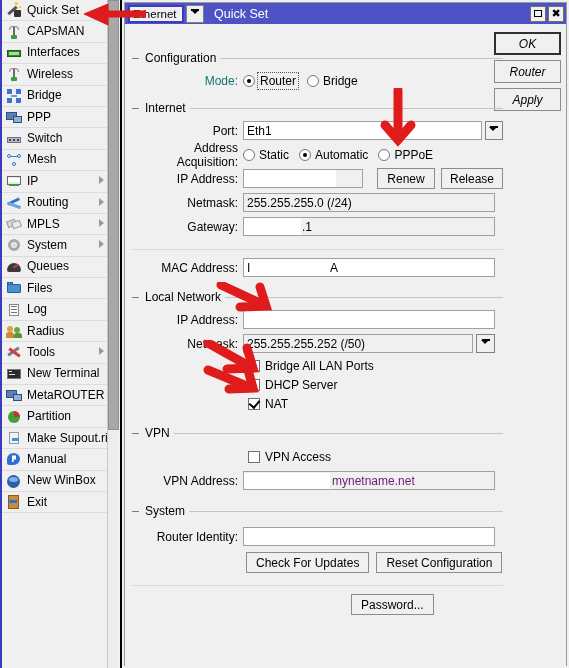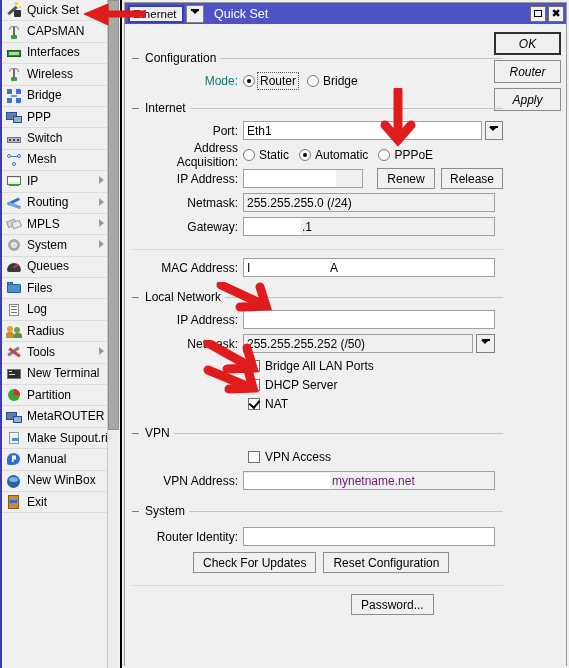--- a/index.html
+++ b/index.html
@@ -492,31 +492,31 @@
       <div class="side-item">
         <span class="side-ico">
           <span class="ic" style="left:1px;top:3px;width:14px;height:10px;background:#2b2b2b;border:1px solid #777"></span>
           <span class="ic" style="left:3px;top:5px;width:3px;height:1.5px;background:#e8e8e8"></span>
           <span class="ic" style="left:3px;top:8px;width:6px;height:1.5px;background:#e8e8e8"></span>
         </span>
         <span class="side-lbl">New Terminal</span>
       </div>
       <div class="side-item">
         <span class="side-ico">
+          <span class="ic" style="left:0px;top:3px;width:11px;height:8px;background:#5a7fb5;border:1px solid #30507a"></span>
+          <span class="ic" style="left:7px;top:7px;width:9px;height:7px;background:#8fb0d8;border:1px solid #30507a"></span>
+        </span>
+        <span class="side-lbl">MetaROUTER</span>
+      </div>
+      <div class="side-item">
+        <span class="side-ico">
           <span class="ic" style="left:2px;top:2px;width:12px;height:12px;background:#3aa33a;border-radius:50%"></span>
           <span class="ic" style="left:8px;top:2px;width:6px;height:6px;background:#d03030;border-radius:0 12px 0 0"></span>
         </span>
         <span class="side-lbl">Partition</span>
-      </div>
-      <div class="side-item">
-        <span class="side-ico">
-          <span class="ic" style="left:0px;top:3px;width:11px;height:8px;background:#5a7fb5;border:1px solid #30507a"></span>
-          <span class="ic" style="left:7px;top:7px;width:9px;height:7px;background:#8fb0d8;border:1px solid #30507a"></span>
-        </span>
-        <span class="side-lbl">MetaROUTER</span>
       </div>
       <div class="side-item">
         <span class="side-ico">
           <span class="ic" style="left:3px;top:2px;width:10px;height:12px;background:#f4f4f4;border:1px solid #8a9ab0"></span>
           <span class="ic" style="left:6px;top:8px;width:7px;height:3px;background:#4a8fd4"></span>
         </span>
         <span class="side-lbl">Make Supout.rif</span>
       </div>
       <div class="side-item">
         <span class="side-ico">
@@ -730,21 +730,21 @@
         <span class="group-title">System</span>
         <div class="group-body">
 
           <div class="row" style="margin-top:3px">
             <div class="lbl">Router Identity:</div>
             <div class="fld" style="width:252px">
               <span class="redact" style="left:0;width:72px;top:1px;bottom:-3px"></span>
             </div>
           </div>
 
-          <div style="display:flex;margin-left:62px;margin-top:4px">
+          <div style="display:flex;margin-left:115px;margin-top:4px">
             <div class="sbtn">Check For Updates</div>
             <div class="sbtn" style="margin-left:7px">Reset Configuration</div>
           </div>
         </div>
       </div>
 
       <div style="position:relative;height:1px;background:#d8d8d8;width:100%;margin-top:12px"></div>
       <div style="display:flex;margin-left:220px;margin-top:8px">
         <div class="sbtn">Password...</div>
       </div>

